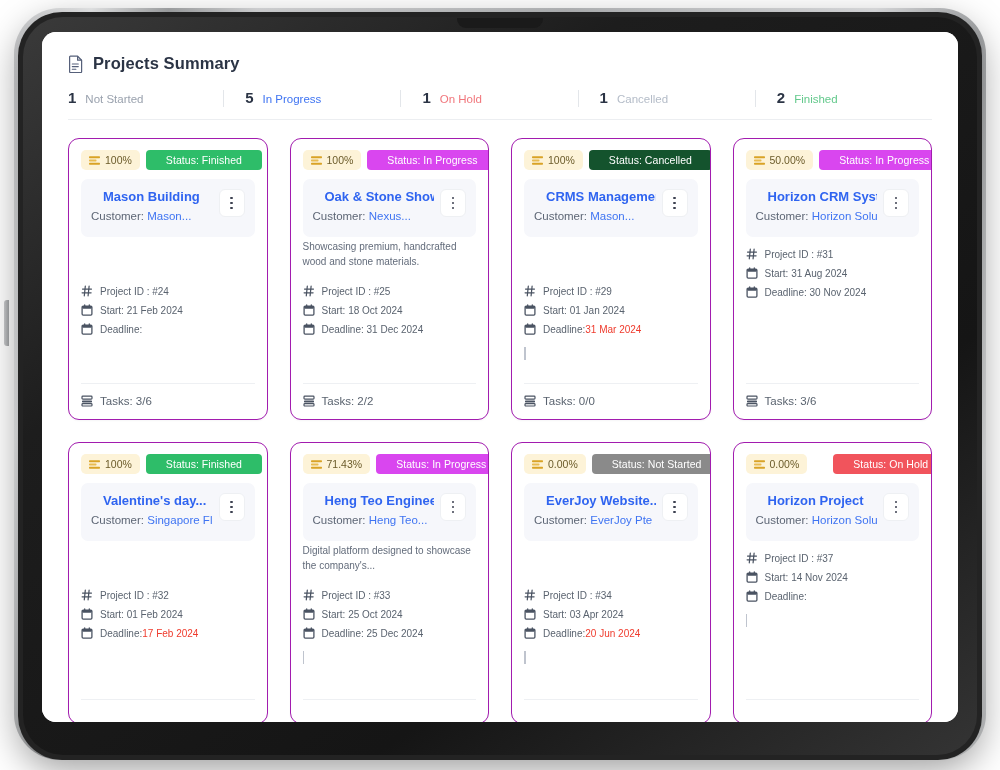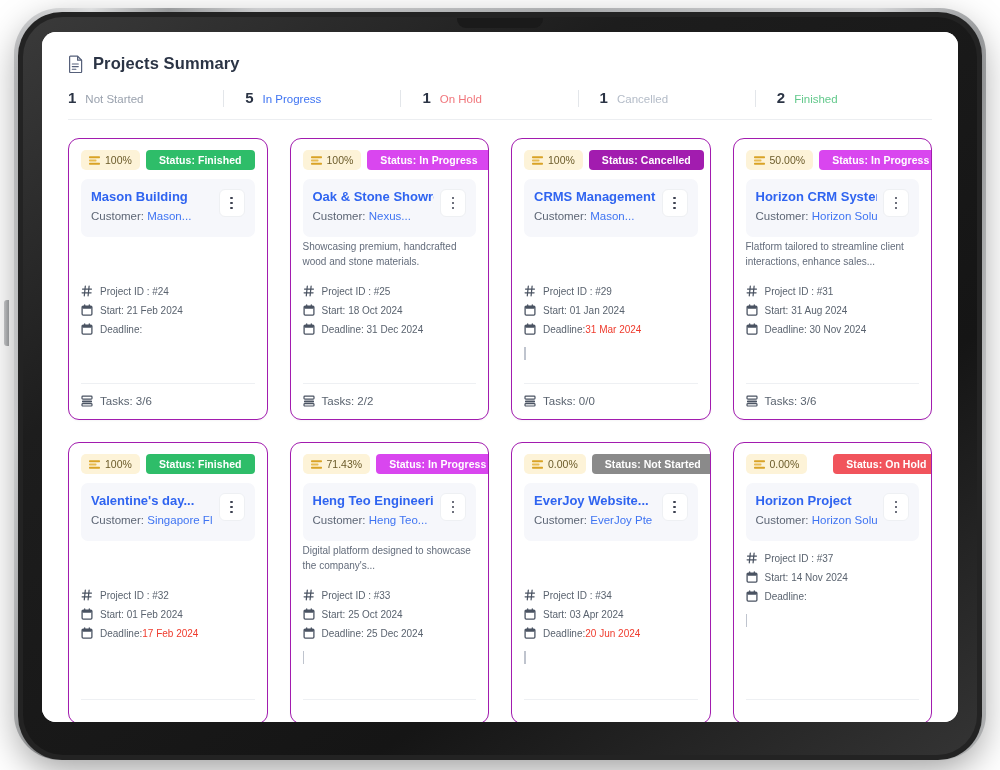--- a/index.html
+++ b/index.html
@@ -171,31 +171,31 @@
     border-radius: 5px;
     white-space: nowrap;
   }
 
   .bars-icon { width: 11px; height: 9px; flex: 0 0 auto; }
 
   .status-badge {
     display: inline-flex;
     align-items: center;
     font-size: 10.5px;
-    font-weight: 700;
+    font-weight: 400;
     color: #ffffff;
-    padding: 4px 13px;
+    padding: 4px 20px;
     border-radius: 4px;
     white-space: nowrap;
     letter-spacing: 0.05px;
   }
 
   .st-finished    { background: #2ebd69; }
   .st-inprogress  { background: #d946ef; }
-  .st-cancelled   { background: #a21caf; text-align: right; }
+  .st-cancelled   { background: #14532d; text-align: right; }
   .st-notstarted  { background: #8a8a8a; }
   .st-onhold      { background: #f1545c; margin-left: 20px; }
 
   .card-headblock {
     background: #f6f7fb;
     border-radius: 7px;
     padding: 10px 10px 11px 10px;
     display: flex;
     align-items: flex-start;
     gap: 6px;
@@ -205,20 +205,21 @@
   .headblock-text { flex: 1 1 auto; min-width: 0; }
 
   .project-name {
     font-size: 13px;
     font-weight: 700;
     color: #2f64f0;
     line-height: 1.25;
     white-space: nowrap;
     overflow: hidden;
     text-overflow: clip;
+    margin-left: 12px;
   }
 
   .customer-line {
     margin-top: 5px;
     font-size: 11.5px;
     color: #5d6675;
     white-space: nowrap;
     overflow: hidden;
   }
 
@@ -536,21 +537,20 @@
               <div class="headblock-text">
                 <div class="project-name">Horizon CRM System</div>
                 <div class="customer-line"><span>Customer:</span> <span class="customer-name">Horizon Solutio...</span></div>
               </div>
               <div class="kebab-btn">
                 <span></span>
                 <span></span>
                 <span></span>
               </div>
             </div>
-            <div class="card-desc">Flatform tailored to streamline client interactions, enhance sales...</div>
             <div class="card-meta">
               <div class="meta-row">
                 <svg class="meta-icon" viewBox="0 0 12 12" width="12" height="12">
                   <path d="M4.3 1.2 3.3 10.8M8.1 1.2 7.1 10.8M1.5 4.1h9M1.1 7.8h9" stroke="#4a5362" stroke-width="1.25" stroke-linecap="round"></path>
                 </svg>
                 <span>Project ID : #31</span>
               </div>
               <div class="meta-row">
                 <svg class="meta-icon" viewBox="0 0 12 12" width="12" height="12">
                   <rect x="1.1" y="2.1" width="9.8" height="9" rx="1.1" fill="none" stroke="#4a5362" stroke-width="1.3"></rect>

